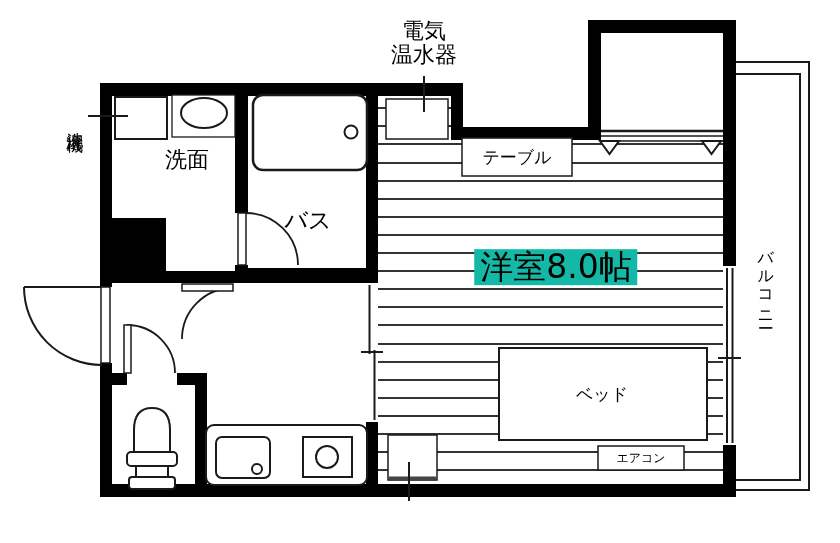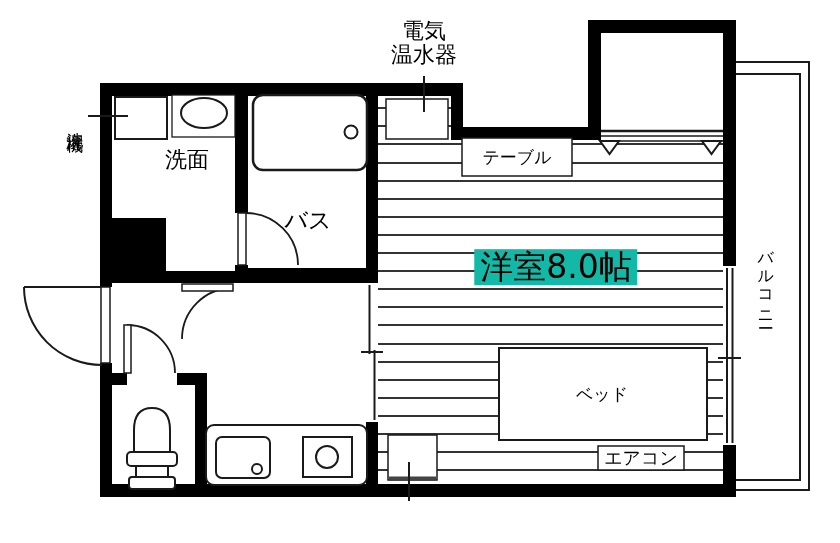--- a/index.html
+++ b/index.html
@@ -19,21 +19,21 @@
     line-height:1.08;
     letter-spacing:0px;
     color:#000;
     text-align:center;
   }
   .vert{
     writing-mode:vertical-rl;
     letter-spacing:2px;
   }
   .f16{font-size:16px;}
-  .f18{font-size:18px;}
+  .f18{font-size:12px;}
   .f20{font-size:20px;}
   .f21{font-size:17px;}
   .f22{font-size:22px;}
   .f23{font-size:23px;}
   .f34{font-size:33px;font-weight:500;}
   .whitebg{background:#14b8a6;padding:0 6px;}
   .twoline span{display:block;}
 </style>
 </head>
 <body>

